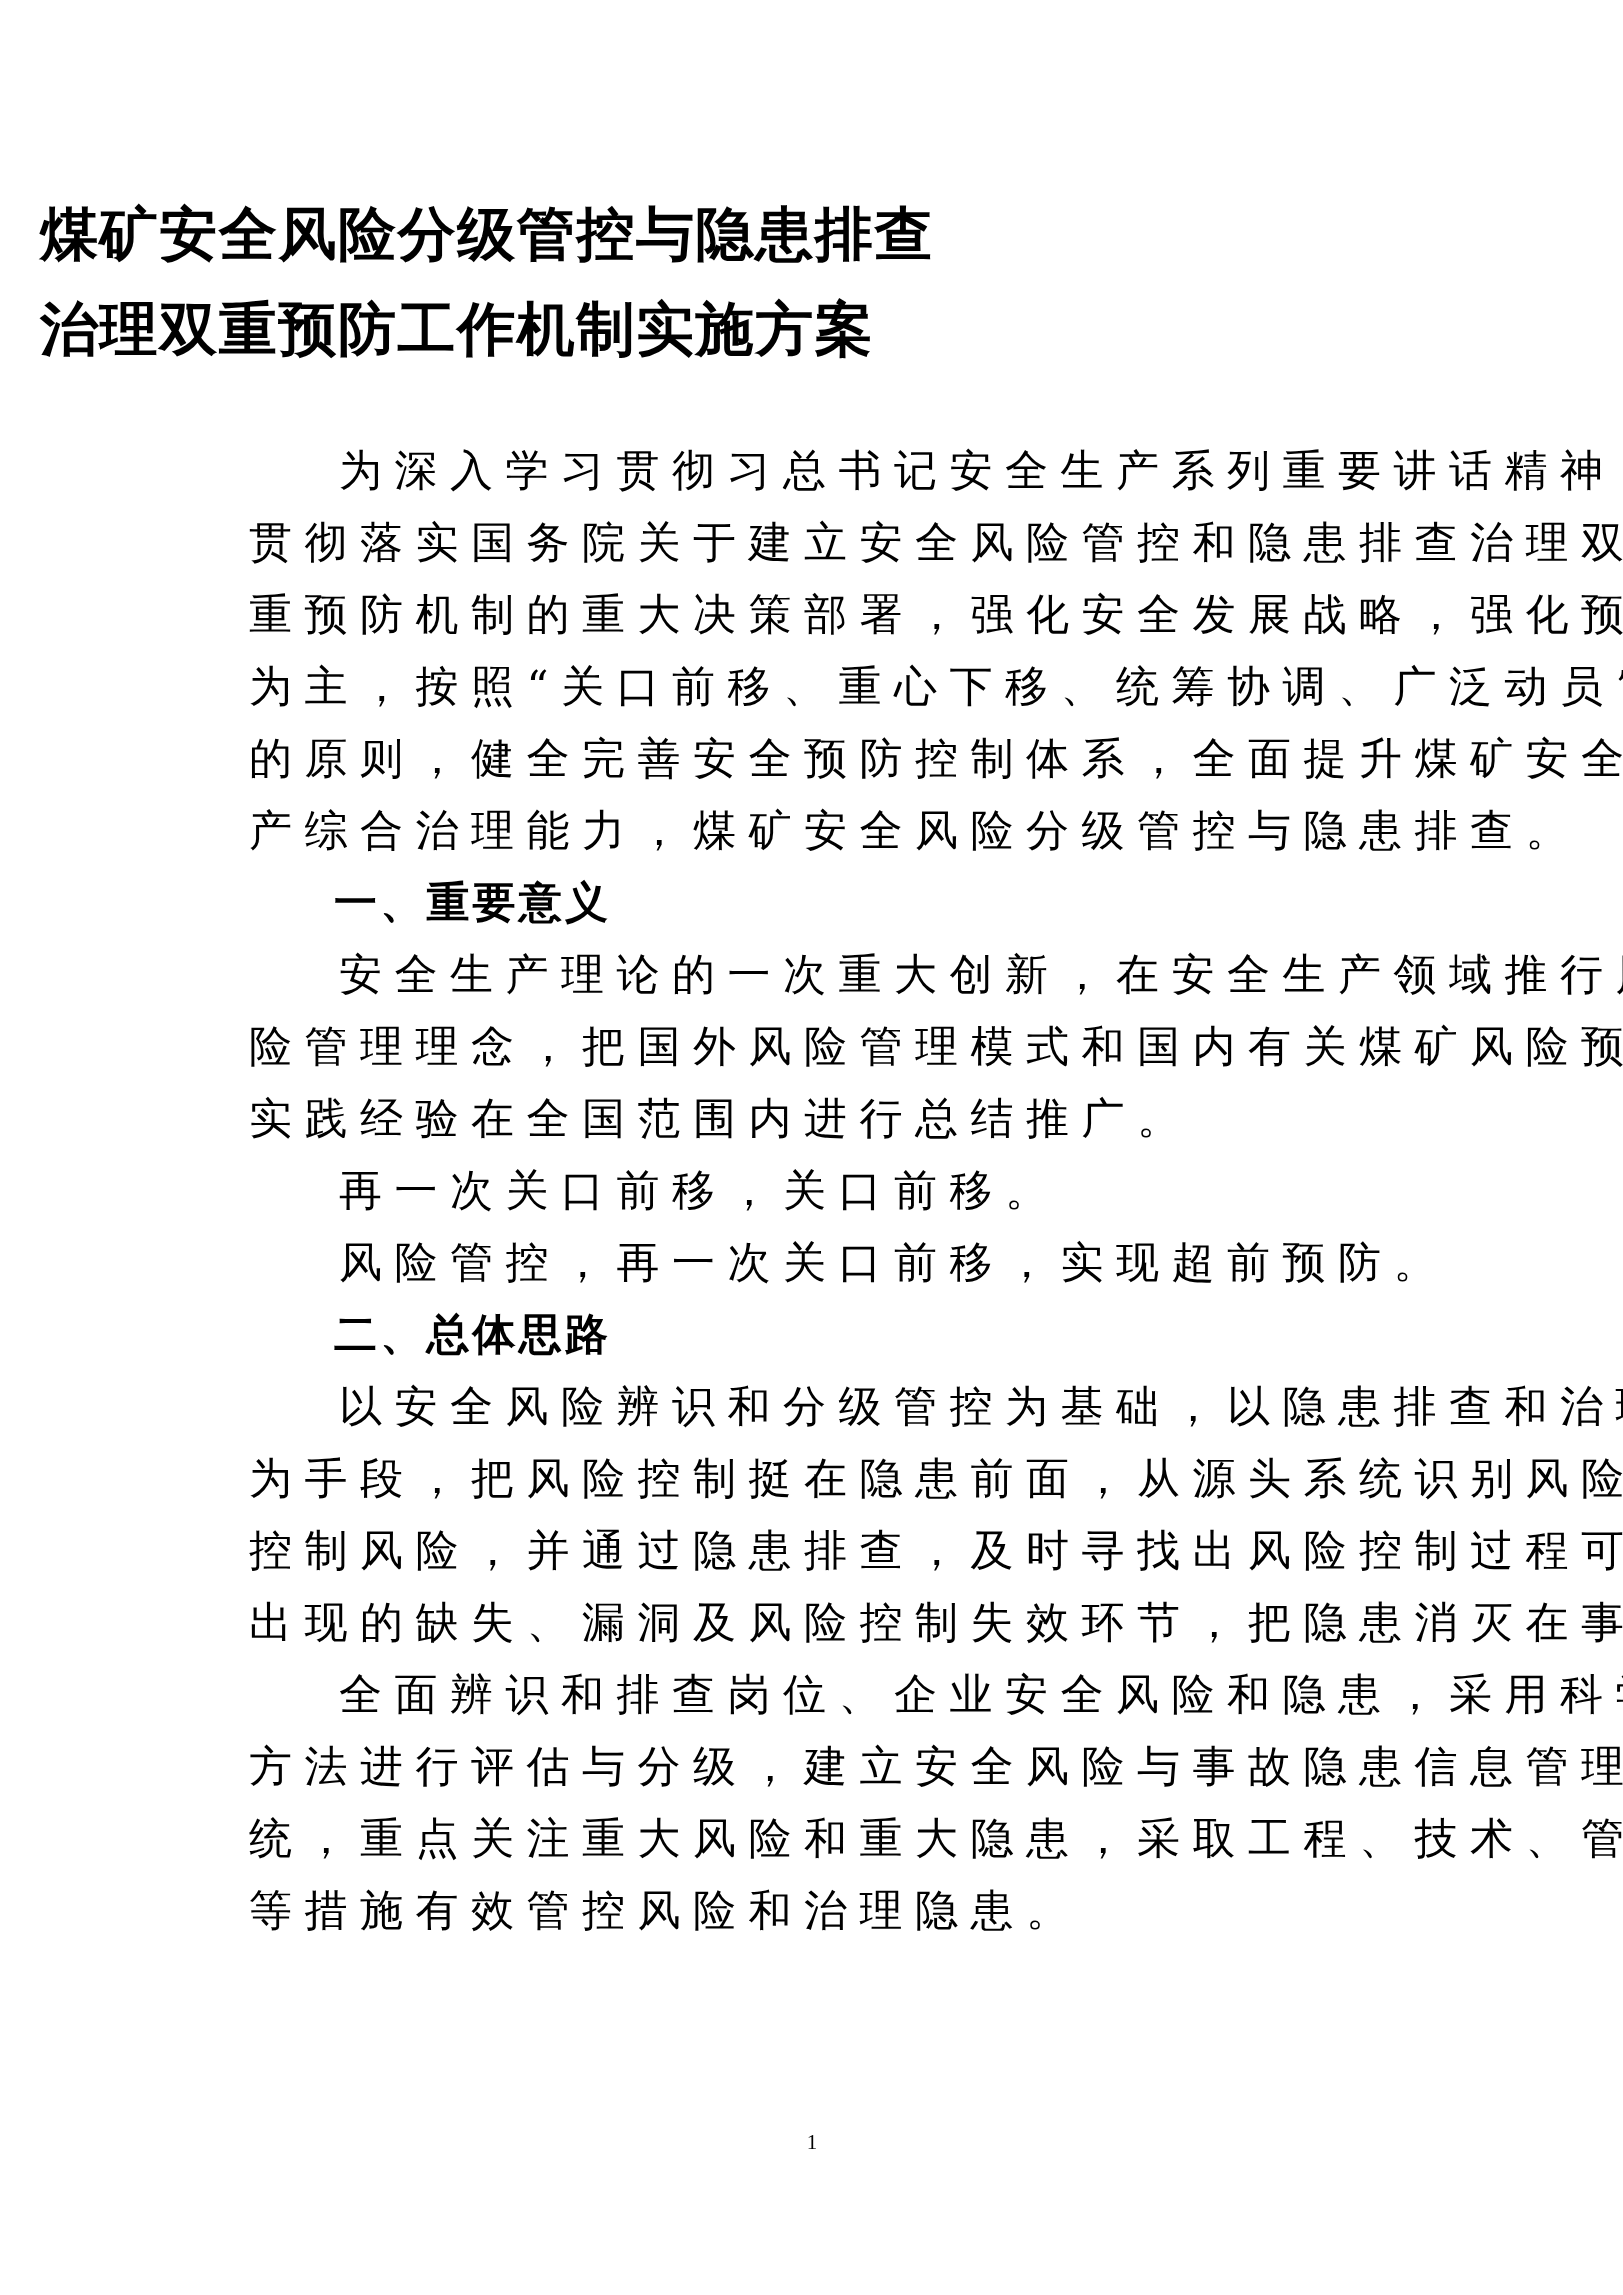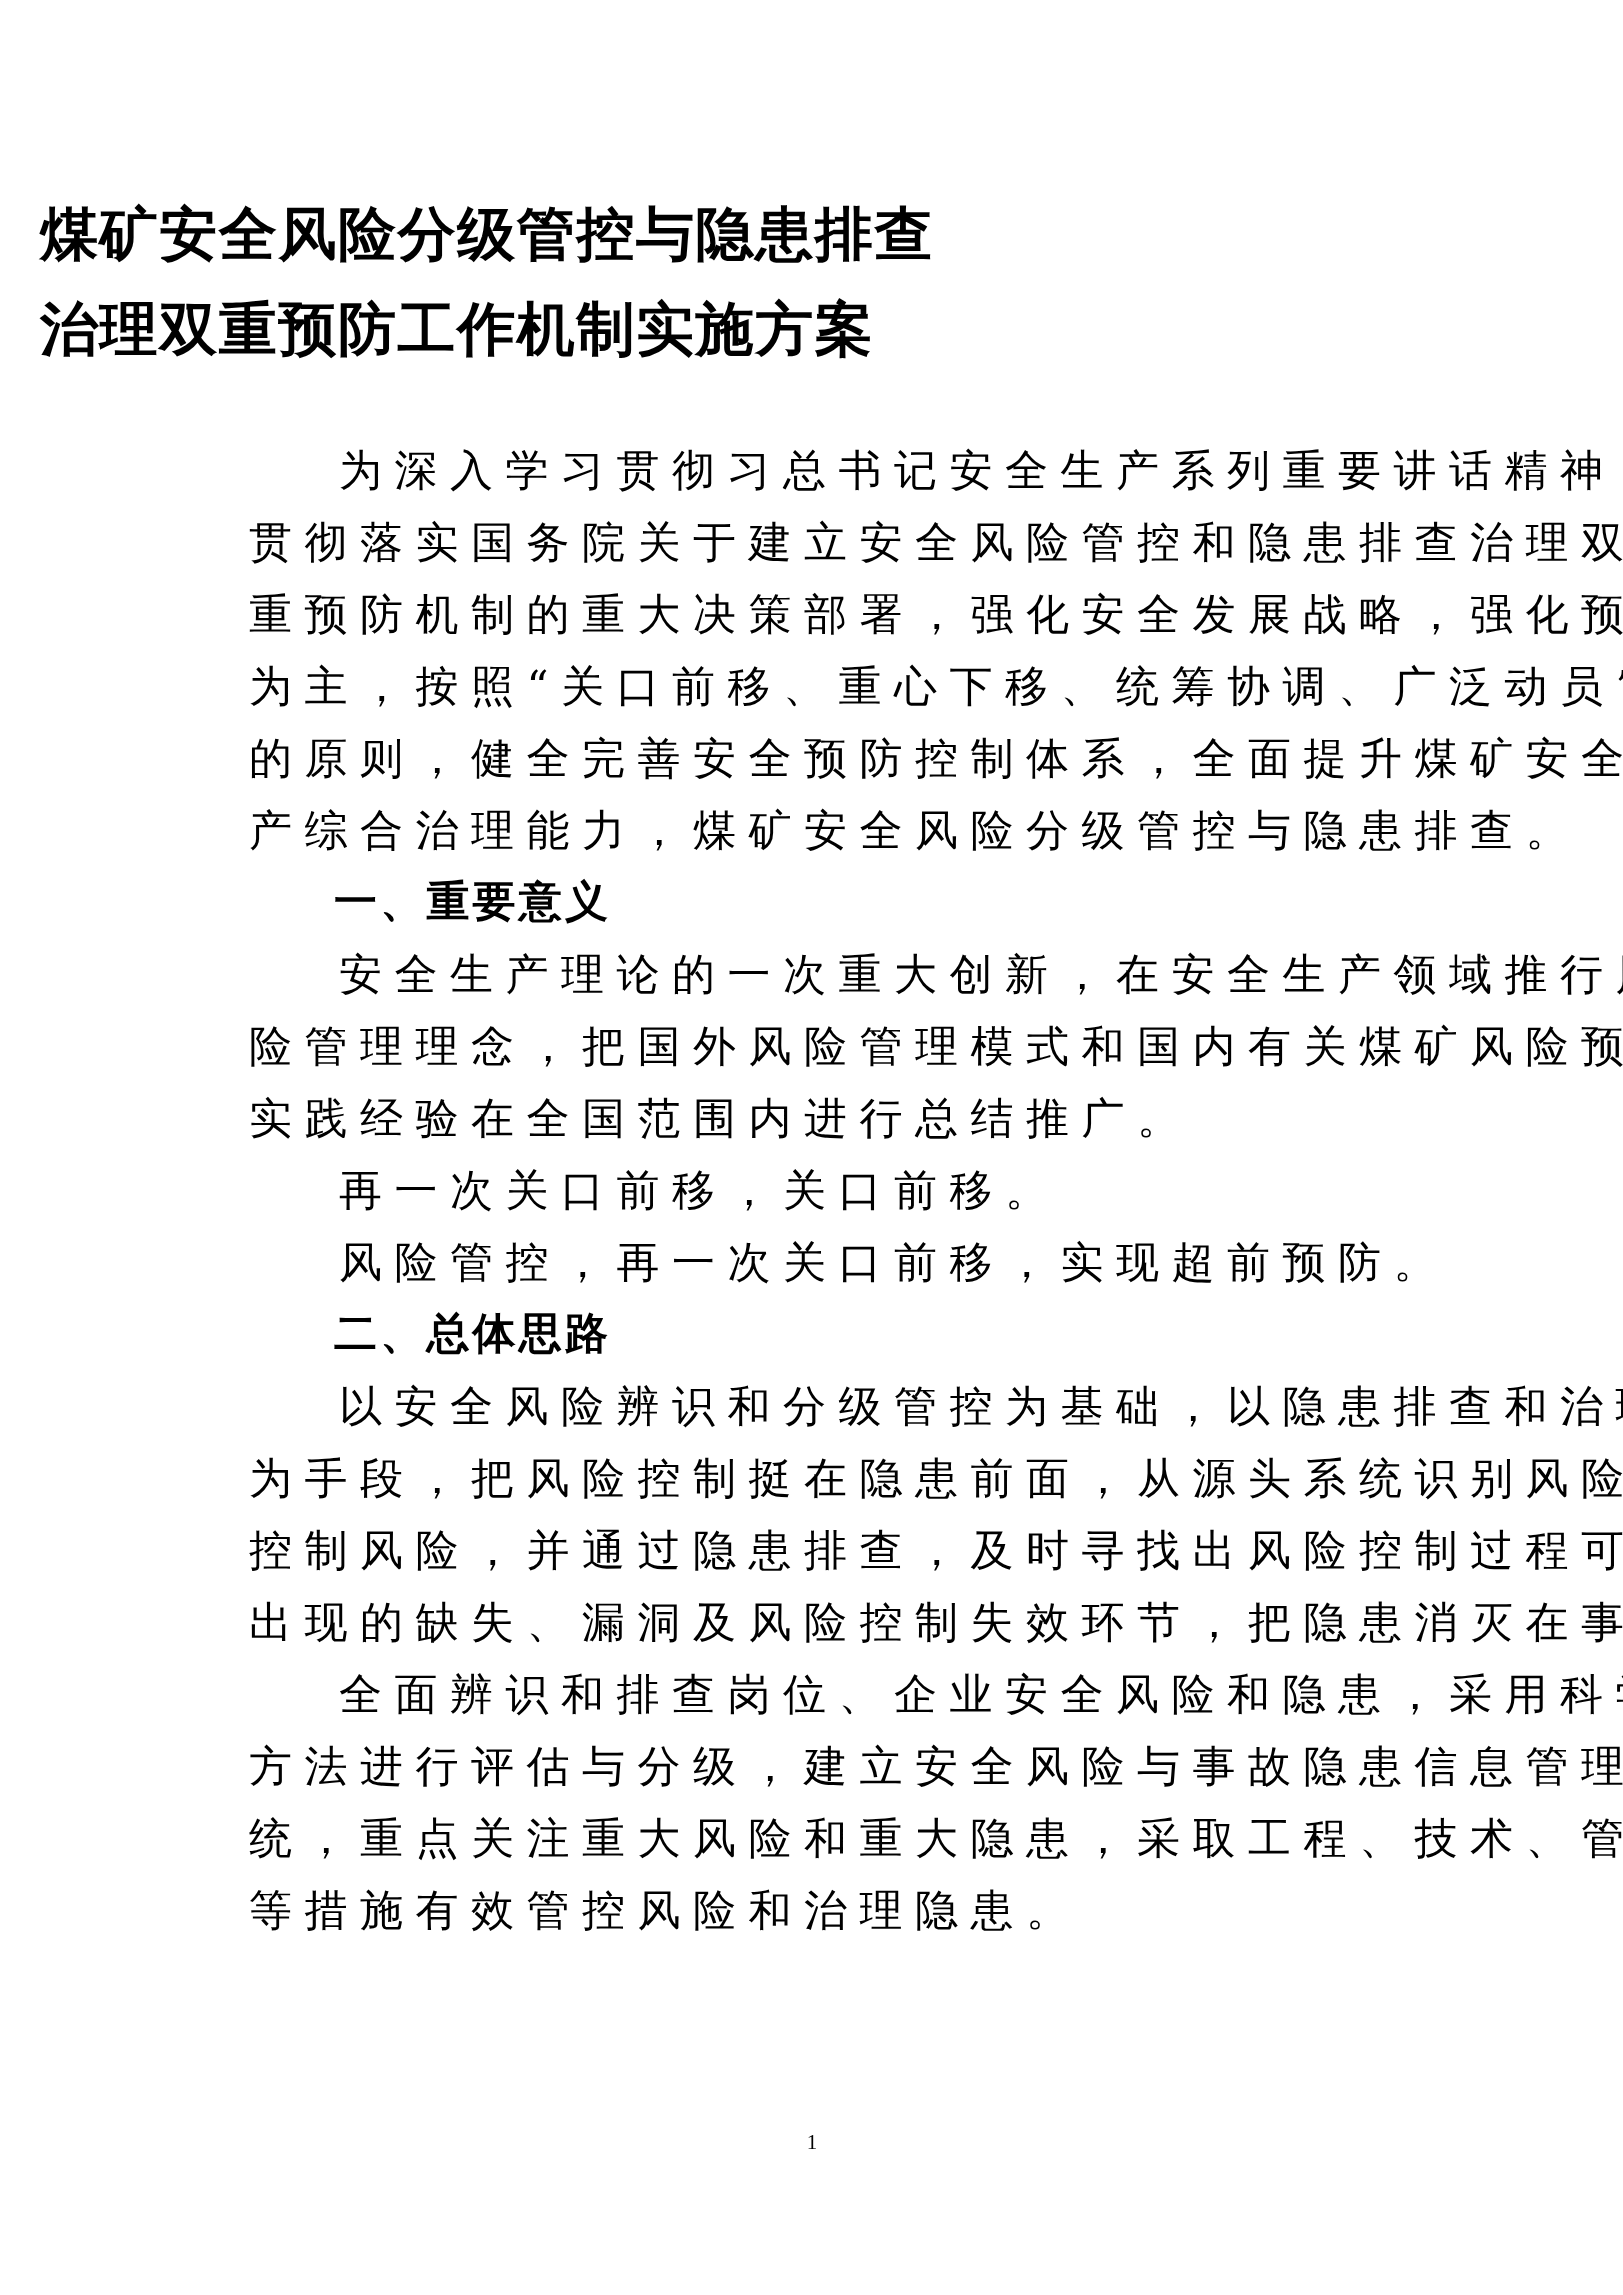--- a/index.html
+++ b/index.html
@@ -13,21 +13,21 @@
   .title.l1 { top: 196px; }
   .title.l2 { top: 291px; }
   .body {
     position: absolute; left: 249px; top: 434px; width: 1141px;
     font-family: "DejaVu Serif", "Liberation Serif", serif;
     font-size: 43px; line-height: 72px; letter-spacing: 12.5px;
   }
   .line { display: block; white-space: nowrap; height: 72px; }
   .indent { padding-left: 90px; }
   .indent-h { padding-left: 85px; }
-  .heading { font-family: Liberation Serif, serif; font-weight: bold; letter-spacing: 3.2px; }
+  .heading { font-family: Liberation Sans, sans-serif; font-weight: bold; letter-spacing: 3.2px; }
   .pagenum {
     position: absolute; left: 0; width: 1624px; top: 2130px; text-align: center;
     font-family: "Liberation Serif", serif; font-size: 21px;
   }
 </style>
 </head>
 <body>
 
 <div class="page">
   <div class="title l1">煤矿安全风险分级管控与隐患排查</div>

